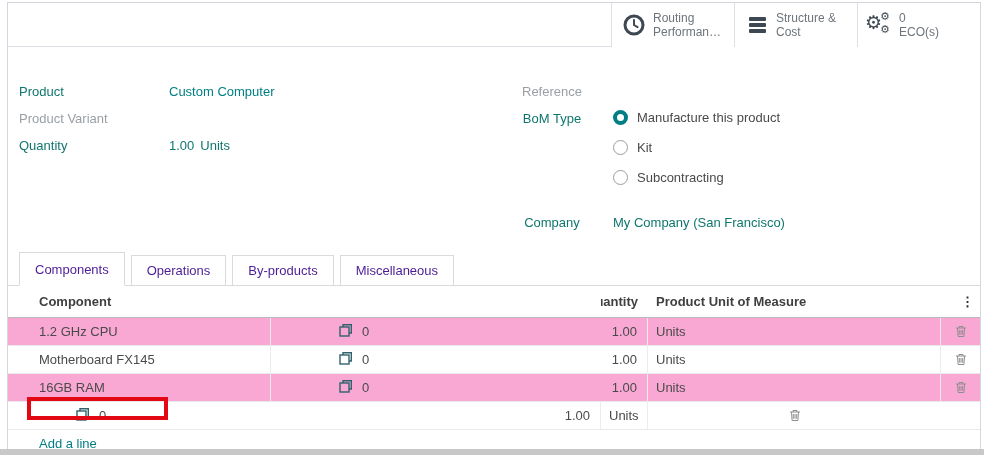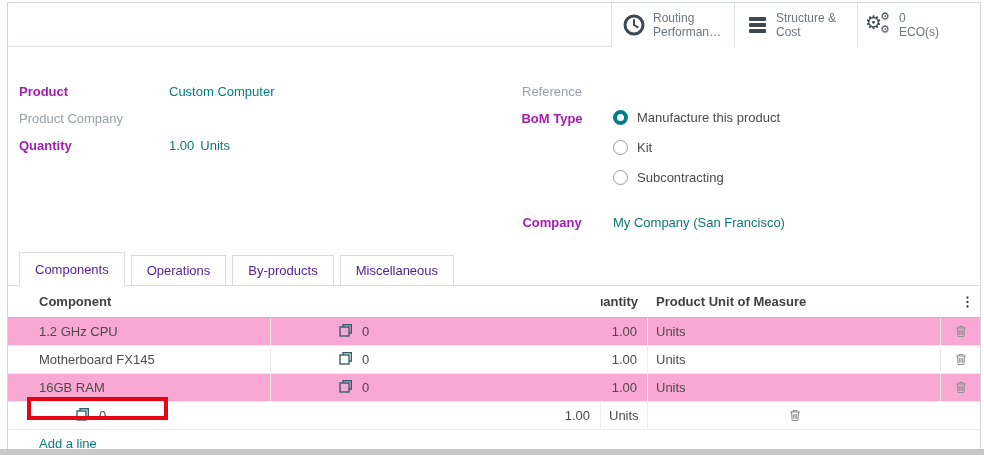--- a/index.html
+++ b/index.html
@@ -23,21 +23,21 @@
   .gearwrap { position: relative; width: 26px; height: 26px; color: #3e4852; font-family: "DejaVu Sans", sans-serif; }
   .gear-big { position: absolute; left: -2px; top: 1px; font-size: 19px; line-height: 19px; }
   .gear-sm1 { position: absolute; left: 13px; top: -1px; font-size: 11px; line-height: 11px; }
   .gear-sm2 { position: absolute; left: 13px; top: 12px; font-size: 11px; line-height: 11px; }
 
   
   .fgroup { position: absolute; }
   .fg-left { left: 11px; top: 80px; width: 440px; }
   .fg-right { left: 483px; top: 80px; width: 470px; text-align: center; }
   .frow { display: flex; min-height: 27px; align-items: flex-start; }
-  .flabel { width: 150px; flex: 0 0 150px; font-weight: bold; color: #a21caf; padding-top: 1px; }
+  .flabel { width: 150px; flex: 0 0 150px; font-weight: normal; color: #0f766e; padding-top: 1px; }
   .flabel.muted { font-weight: normal; color: #9a9fa5; }
   .fg-right .flabel { width: 122px; flex: 0 0 122px; }
   .fvalue { color: #0f766e; padding-top: 1px; }
   .fvalue.link { color: #017e84; cursor: pointer; }
   .unit { margin-left: 6px; }
 
   .radioitem { display: flex; align-items: center; margin-bottom: 15px; cursor: pointer; }
   .radio { width: 15px; height: 15px; border-radius: 50%; border: 1px solid #979da3; background: #fff; flex: 0 0 15px; }
   .radio.sel { border: 4.5px solid #017e84; }
   .radiolabel { margin-left: 9px; color: #4a4a4a; }
@@ -114,21 +114,21 @@
       </span>
     </div>
   </div>
 
   <div class="fgroup fg-left">
     <div class="frow">
       <span class="flabel">Product</span>
       <span class="fvalue link">Custom Computer</span>
     </div>
     <div class="frow">
-      <span class="flabel muted">Product Company</span>
+      <span class="flabel muted">Product Variant</span>
       <span class="fvalue"></span>
     </div>
     <div class="frow">
       <span class="flabel">Quantity</span>
       <span class="fvalue"><span>1.00</span><span class="unit">Units</span></span>
     </div>
   </div>
 
   <div class="fgroup fg-right">
     <div class="frow">

